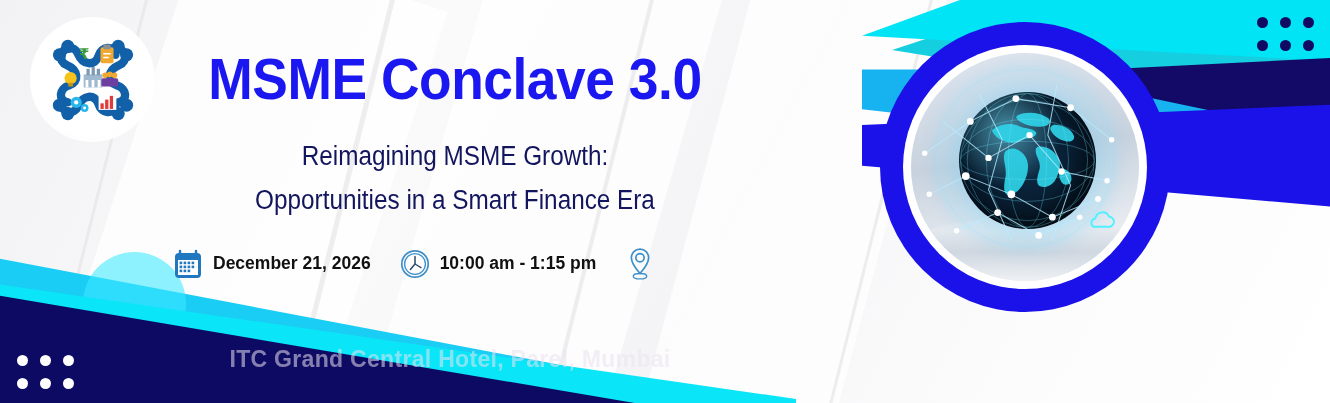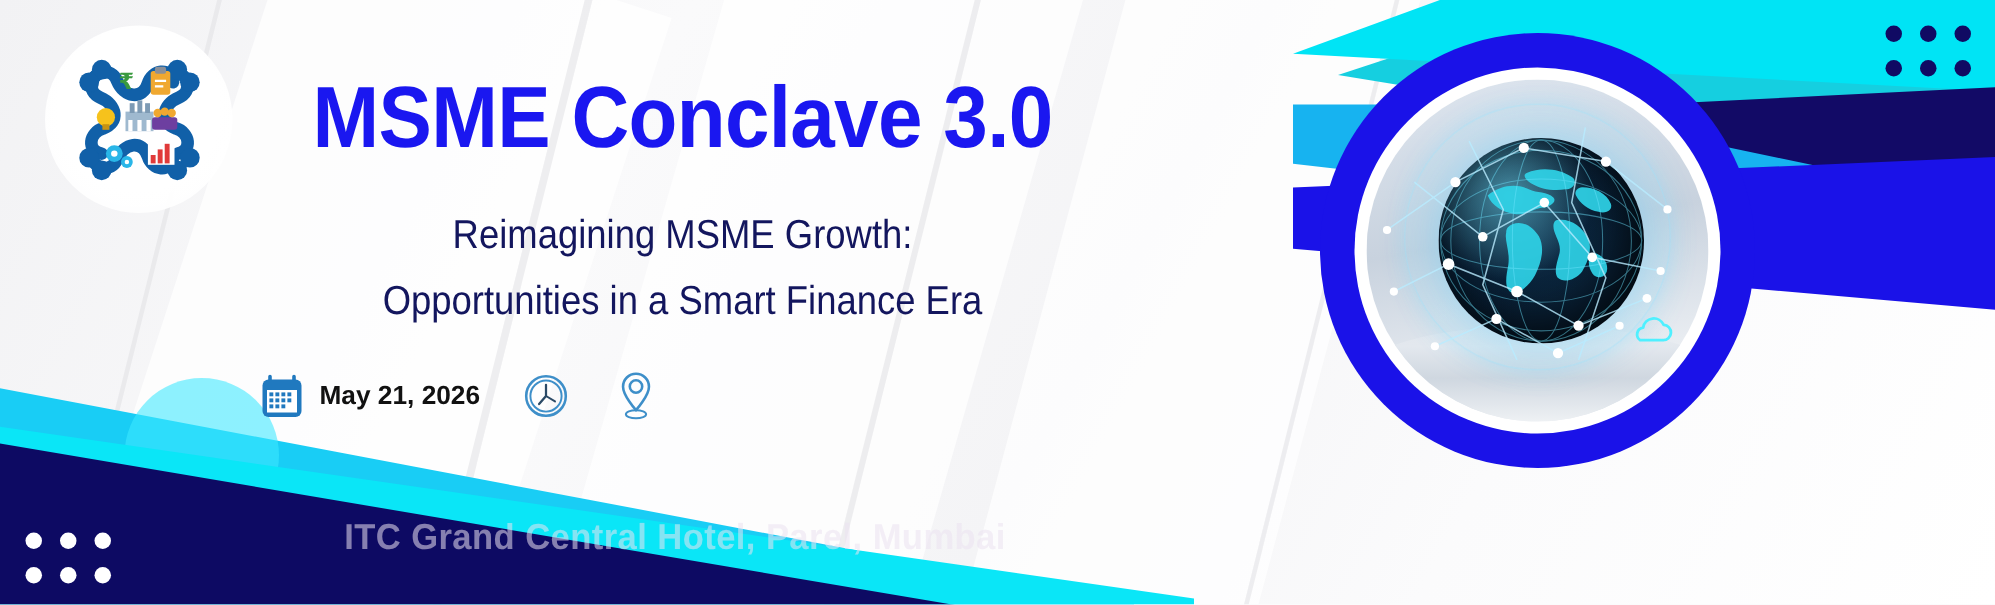--- a/index.html
+++ b/index.html
@@ -312,30 +312,31 @@
             <rect x="19.6" y="14.6" width="2.6" height="2.6"></rect>
           <rect x="7.6" y="18.6" width="2.6" height="2.6"></rect>
             <rect x="11.6" y="18.6" width="2.6" height="2.6"></rect>
             <rect x="15.6" y="18.6" width="2.6" height="2.6"></rect>
             <rect x="19.6" y="18.6" width="2.6" height="2.6"></rect>
           <rect x="7.6" y="22.6" width="2.6" height="2.6"></rect>
             <rect x="11.6" y="22.6" width="2.6" height="2.6"></rect>
             <rect x="15.6" y="22.6" width="2.6" height="2.6"></rect>
         </g>
       </svg>
-      <div class="info-text">May 21, 2026</div>
+      <div class="info-text">December 21, 2026</div>
     </div>
 
     <div class="info-item">
       <svg class="ic" viewBox="0 0 32 34">
         <circle cx="16" cy="17" r="13.2" fill="none" stroke="#3e8fc9" stroke-width="1.7"></circle>
         <circle cx="16" cy="17" r="10.4" fill="none" stroke="#3e8fc9" stroke-width="1.3"></circle>
         <path d="M16 9.5V17l-4.6 5.4" fill="none" stroke="#2b4a66" stroke-width="1.5" stroke-linecap="round"></path>
         <path d="M16 17l6 3.6" fill="none" stroke="#2b4a66" stroke-width="1.3" stroke-linecap="round"></path>
       </svg>
+      <div class="info-text">10:00 am - 1:15 pm</div>
     </div>
 
     <div class="info-item">
       <svg class="ic" viewBox="0 0 32 40">
         <path d="M16 3.5c-5.3 0-9.6 4.3-9.6 9.6 0 6.6 9.6 17.4 9.6 17.4s9.6-10.8 9.6-17.4c0-5.3-4.3-9.6-9.6-9.6z" fill="none" stroke="#3e8fc9" stroke-width="1.9"></path>
         <circle cx="16" cy="13" r="4.6" fill="none" stroke="#3e8fc9" stroke-width="1.9"></circle>
         <ellipse cx="16" cy="33.5" rx="7.5" ry="3" fill="none" stroke="#3e8fc9" stroke-width="1.5"></ellipse>
       </svg>
     </div>
 

